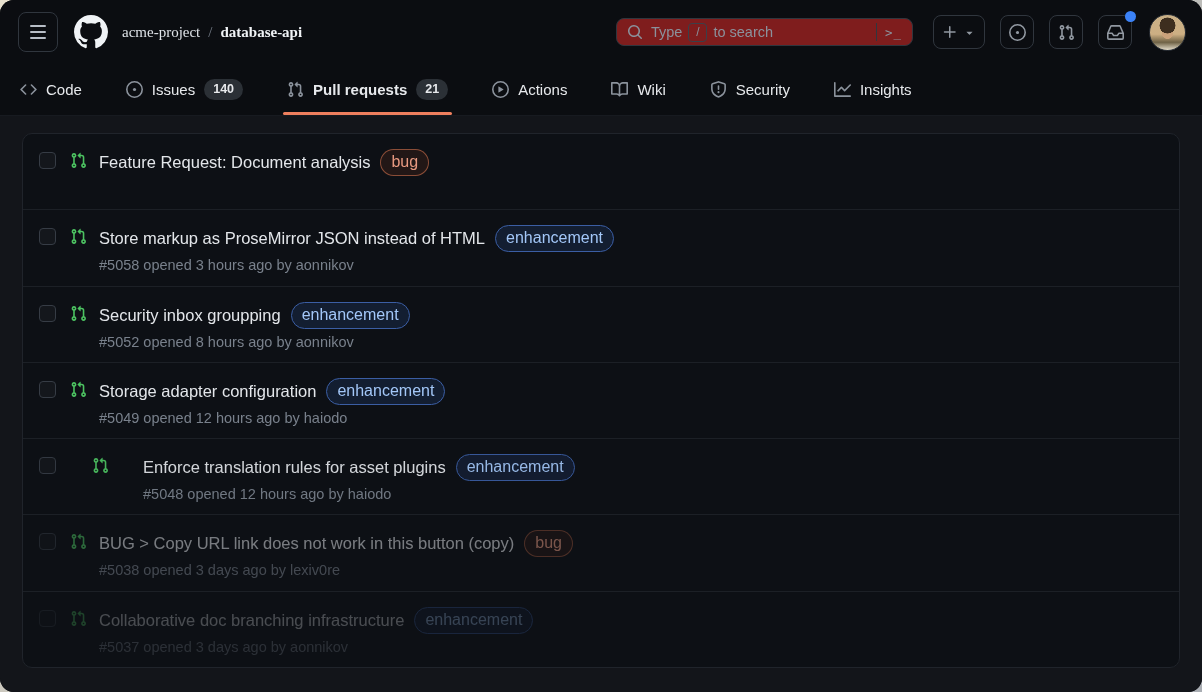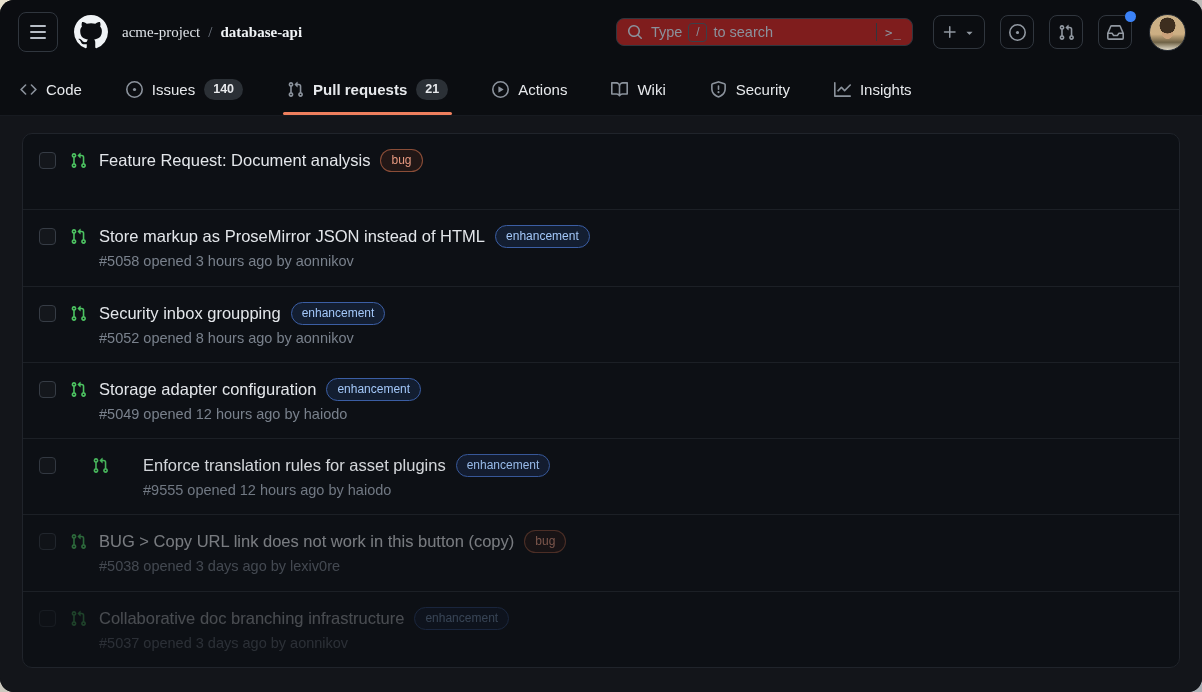--- a/index.html
+++ b/index.html
@@ -97,21 +97,21 @@
   .pr-inner { flex:1; display:flex; align-items:flex-start; padding:15px 16px 0 16px; }
   .checkbox {
     width:17px; height:17px; border:1px solid #363c45; border-radius:4px;
     background:#14171c; margin-top:3px; cursor:pointer; flex:0 0 auto;
   }
   .pr-icon { margin:3px 0 0 14px; display:flex; color:var(--pr-green,#4cc261); flex:0 0 auto; }
   .pr-main { margin-left:12px; min-width:0; }
   .title-line { display:flex; align-items:center; gap:10px; }
   .pr-title { font-size:16.5px; font-weight:500; color:#e3e6ea; text-decoration:none; cursor:pointer; white-space:nowrap; }
   .pr-label {
-    font-size:12px; line-height:1; padding:4px 10px 5px; border-radius:999px;
+    font-size:16px; line-height:1; padding:4px 10px 5px; border-radius:999px;
     border:1px solid; cursor:pointer; white-space:nowrap;
   }
   .pr-label.bug { color:#e79980; border-color:rgba(226,122,82,.55); background:rgba(150,62,30,.16); }
   .pr-label.enhancement { color:#a3c7f8; border-color:#3b5ea4; background:rgba(40,70,135,.25); }
   .pr-meta { margin-top:5px; font-size:14.5px; color:#79818c; }
 </style>
 </head>
 <body>
 
 <div class="window">
@@ -312,21 +312,21 @@
       <span class="pr-icon">
         <svg viewBox="0 0 16 16" width="17" height="17" fill="currentColor">
                 <path d="M1.5 3.25a2.25 2.25 0 1 1 3 2.122v5.256a2.251 2.251 0 1 1-1.5 0V5.372A2.25 2.25 0 0 1 1.5 3.25Zm5.677-.177L9.573.677A.25.25 0 0 1 10 .854V2.5h1A2.5 2.5 0 0 1 13.5 5v5.628a2.251 2.251 0 1 1-1.5 0V5a1 1 0 0 0-1-1h-1v1.646a.25.25 0 0 1-.427.177L7.177 3.427a.25.25 0 0 1 0-.354ZM3.75 2.5a.75.75 0 1 0 0 1.5.75.75 0 0 0 0-1.5Zm0 9.5a.75.75 0 1 0 0 1.5.75.75 0 0 0 0-1.5Zm8.25.75a.75.75 0 1 0 1.5 0 .75.75 0 0 0-1.5 0Z"></path>
               </svg>
       </span>
       <div class="pr-main">
         <div class="title-line">
           <a class="pr-title">Enforce translation rules for asset plugins</a>
           <span class="pr-label enhancement">enhancement</span>
         </div>
-        <div class="pr-meta">#9555 opened 12 hours ago by haiodo</div>
+        <div class="pr-meta">#5048 opened 12 hours ago by haiodo</div>
       </div>
     </div>
   </div>
 
   <div class="pr-row">
     <div class="pr-inner" style="opacity: 0.5;">
       <span class="checkbox"></span>
       <span class="pr-icon">
         <svg viewBox="0 0 16 16" width="17" height="17" fill="currentColor">
                 <path d="M1.5 3.25a2.25 2.25 0 1 1 3 2.122v5.256a2.251 2.251 0 1 1-1.5 0V5.372A2.25 2.25 0 0 1 1.5 3.25Zm5.677-.177L9.573.677A.25.25 0 0 1 10 .854V2.5h1A2.5 2.5 0 0 1 13.5 5v5.628a2.251 2.251 0 1 1-1.5 0V5a1 1 0 0 0-1-1h-1v1.646a.25.25 0 0 1-.427.177L7.177 3.427a.25.25 0 0 1 0-.354ZM3.75 2.5a.75.75 0 1 0 0 1.5.75.75 0 0 0 0-1.5Zm0 9.5a.75.75 0 1 0 0 1.5.75.75 0 0 0 0-1.5Zm8.25.75a.75.75 0 1 0 1.5 0 .75.75 0 0 0-1.5 0Z"></path>

